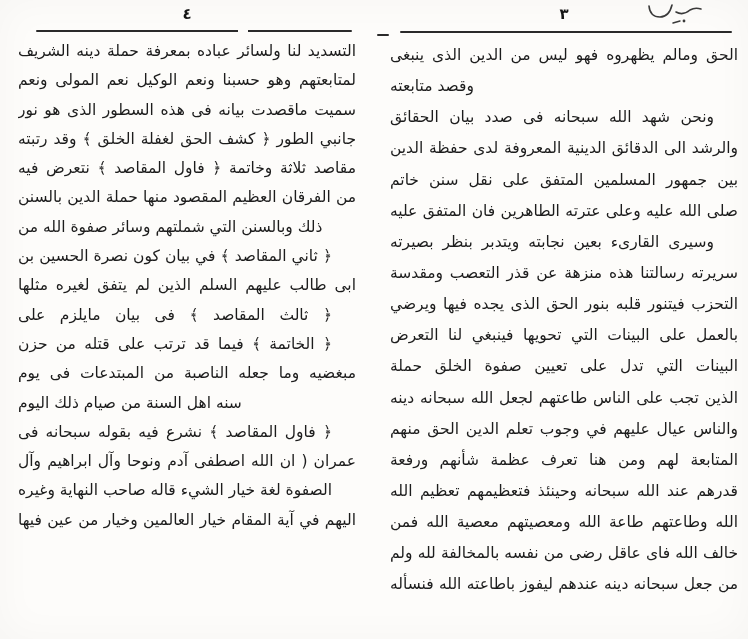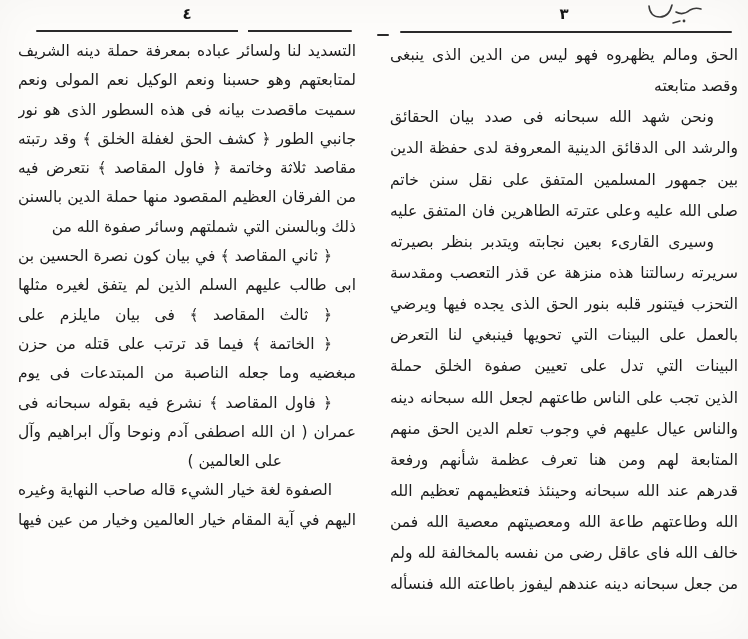--- a/index.html
+++ b/index.html
@@ -30,21 +30,21 @@
   .rule-dash{top:34px;left:-13px;width:12px;height:2px;}
 
   .text{position:absolute;left:0;right:0;}
   .page-left  .text{top:37px;}
   .page-right .text{top:40px;}
 
   .line{
     direction:rtl;
     font-size:15.5px;
     overflow:hidden;
-    text-align:right;
+    text-align:left;
     color:#1c1c1c;
   }
   .page-left  .line{height:29.3px;line-height:29.3px;}
   .page-right .line{height:31.15px;line-height:31.15px;}
   .line.j{text-align:justify;text-align-last:justify;}
   .line.ind1{padding-right:24px;}
   .line.ind2{padding-right:74px;}
 
   .scribble{position:absolute;top:1px;left:252px;width:62px;height:26px;}
   .scribble svg{display:block;}
@@ -63,23 +63,23 @@
         <div class="line j">سميت ماقصدت بيانه فى هذه السطور الذى هو نور تجلى على</div>
         <div class="line j">جانبي الطور ﴿ كشف الحق لغفلة الخلق ﴾ وقد رتبته على</div>
         <div class="line j">مقاصد ثلاثة وخاتمة ﴿ فاول المقاصد ﴾ نتعرض فيه لخمس آيات</div>
         <div class="line j">من الفرقان العظيم المقصود منها حملة الدين بالسنن التي دلت على</div>
         <div class="line">ذلك وبالسنن التي شملتهم وسائر صفوة الله من خلقه</div>
         <div class="line j ind1">﴿ ثاني المقاصد ﴾ في بيان كون نصرة الحسين بن علي بن</div>
         <div class="line j">ابى طالب عليهم السلم الذين لم يتفق لغيره مثلها فى العظمة</div>
         <div class="line j ind1">﴿ ثالث المقاصد ﴾ فى بيان مايلزم على المسلمين تأديته فى</div>
         <div class="line j ind1">﴿ الخاتمة ﴾ فيما قد ترتب على قتله من حزن محبيه وسرور</div>
         <div class="line j">مبغضيه وما جعله الناصبة من المبتدعات فى يوم شهادته وما قد</div>
+        <div class="line">سنه اهل السنة من صيام ذلك اليوم</div>
         <div class="line j ind1">﴿ فاول المقاصد ﴾ نشرع فيه بقوله سبحانه فى سورة آل</div>
         <div class="line j">عمران ( ان الله اصطفى آدم ونوحا وآل ابراهيم وآل عمران</div>
-        <div class="line ind2">على العالمين )</div>
         <div class="line j ind1">الصفوة لغة خيار الشيء قاله صاحب النهاية وغيره فالمشار</div>
         <div class="line j">اليهم في آية المقام خيار العالمين وخيار من عين فيها نبينا وعترته</div>
       </div>
   </section>
 
   <section class="page page-right">
     <span class="scribble">
       <svg width="62" height="26" viewBox="0 0 62 26" xmlns="http://www.w3.org/2000/svg">
         <path d="M7,5 Q8,16 18,16 Q27,16 30,4" fill="none" stroke="#3a3a3a" stroke-width="1.6" stroke-linecap="round"></path>
         <path d="M34,11 Q41,15 48,9 Q53,6 59,8" fill="none" stroke="#3a3a3a" stroke-width="1.6" stroke-linecap="round"></path>

